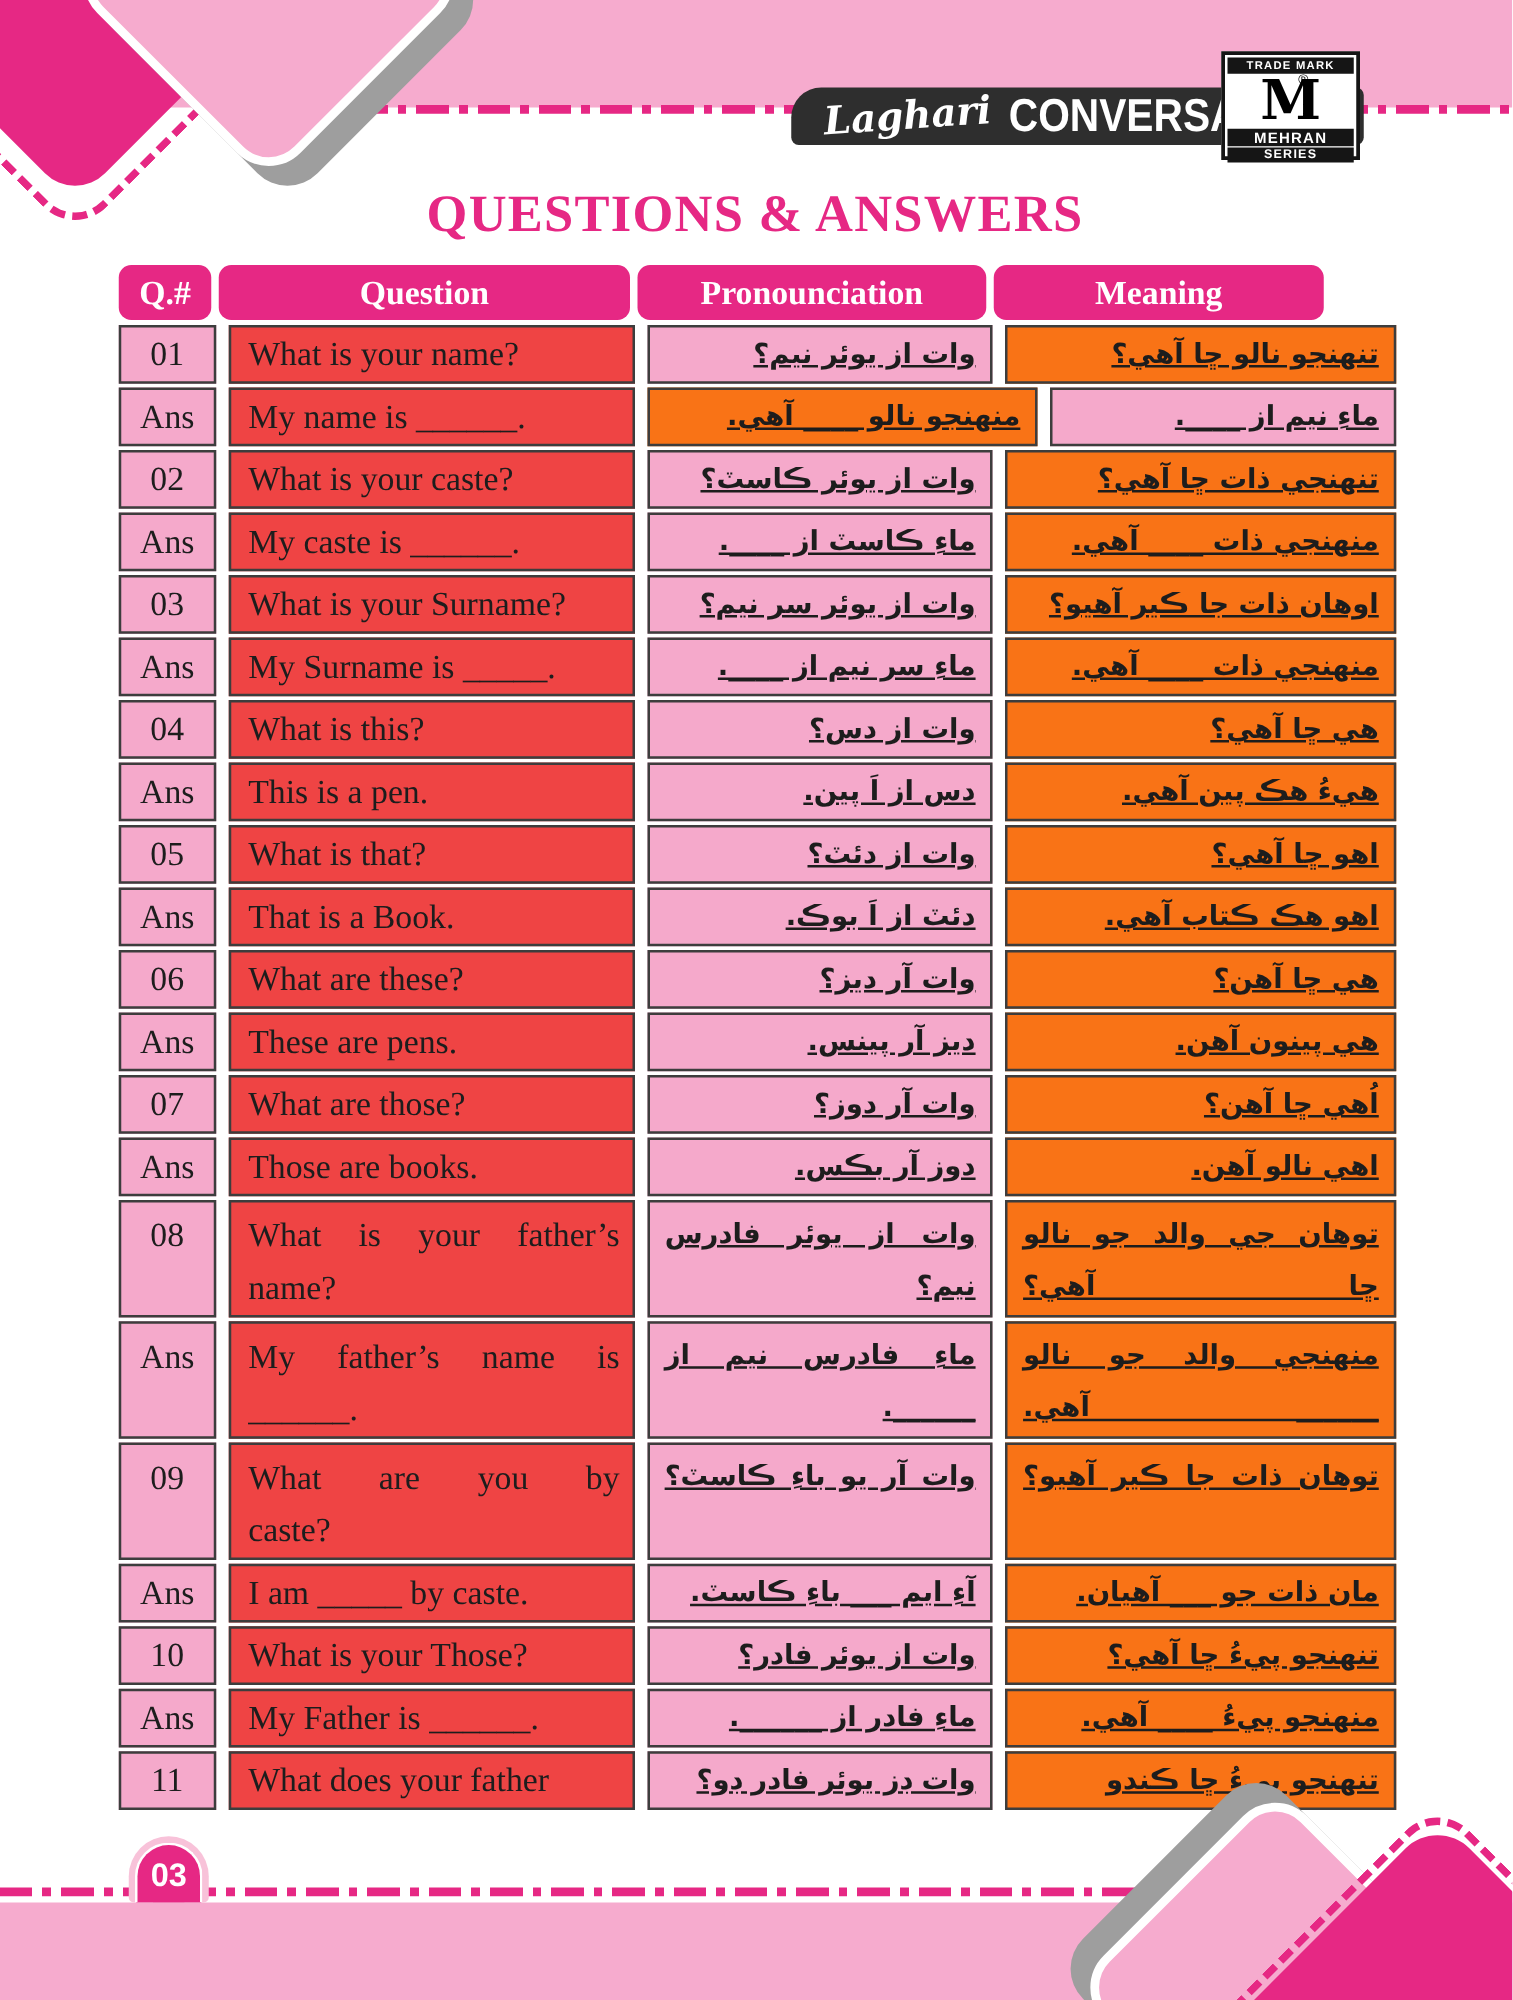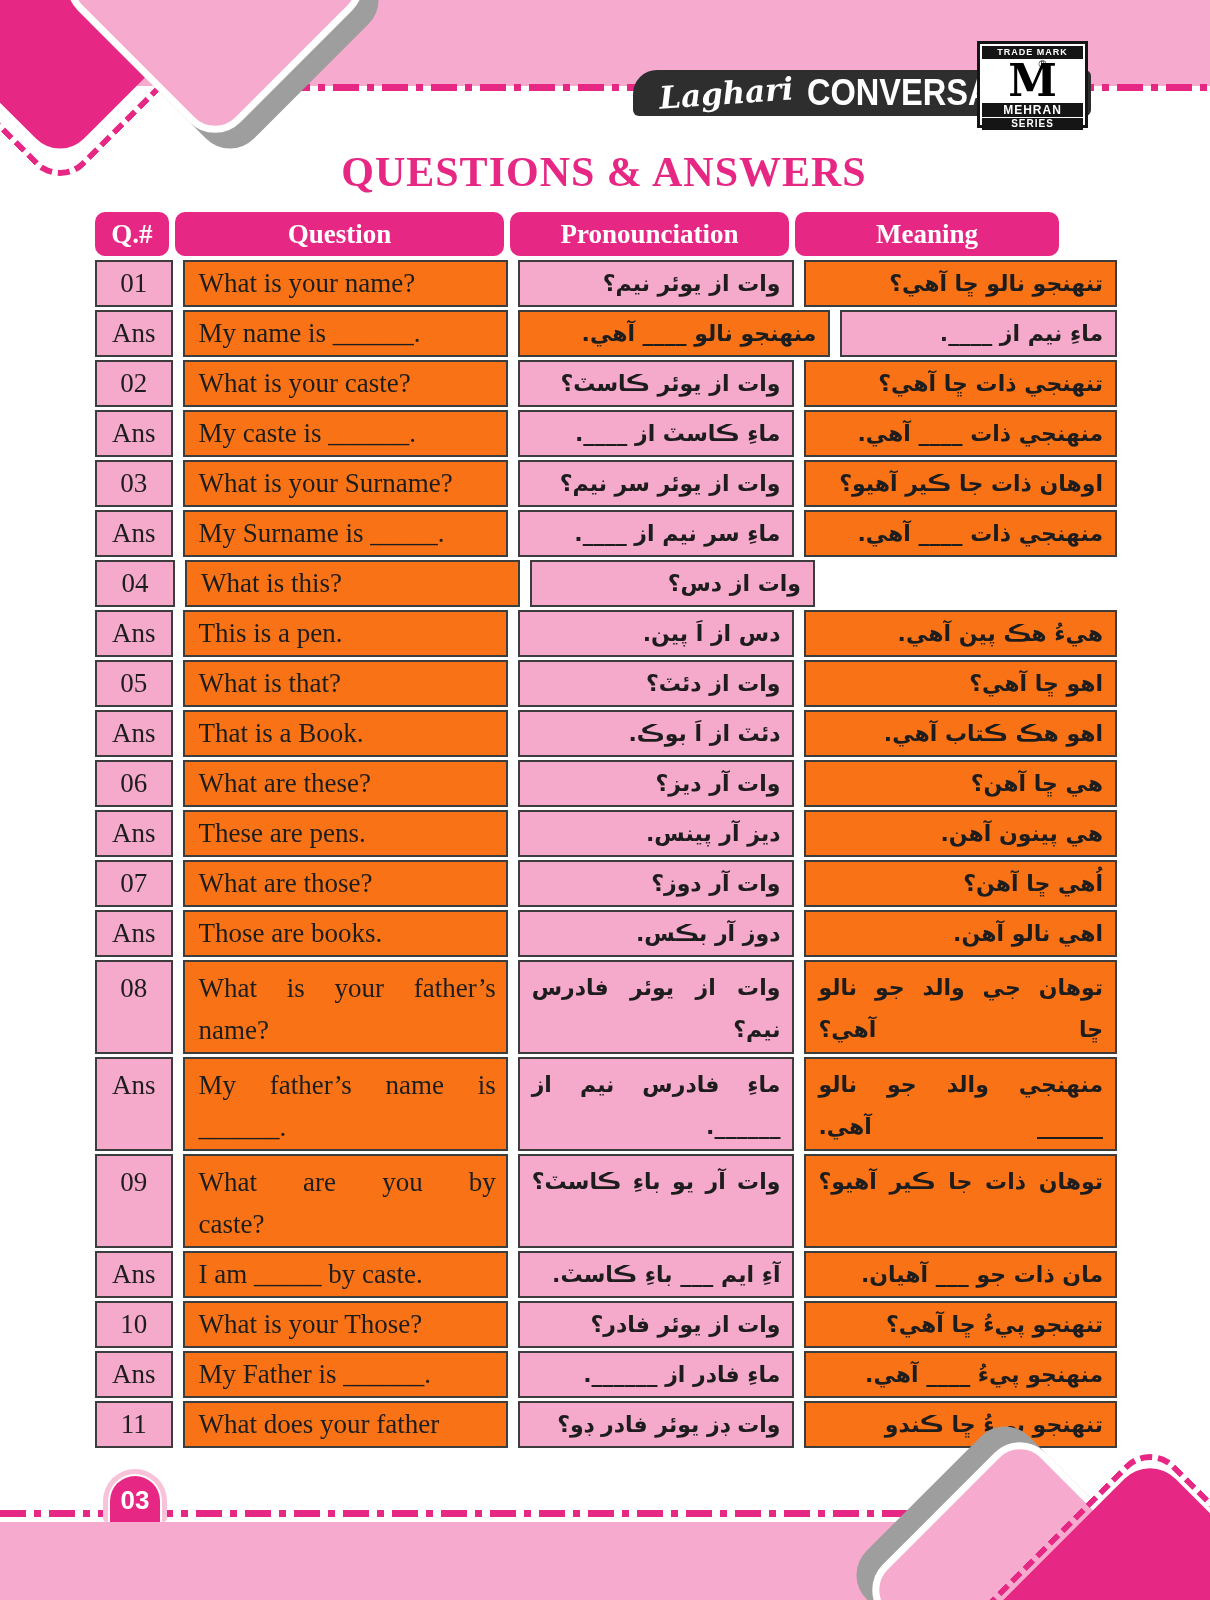--- a/index.html
+++ b/index.html
@@ -62,24 +62,24 @@
   .hrow{display:flex;gap:6px;margin-bottom:4px;}
   .hcell{background:var(--magenta);color:#fff;border-radius:10px;height:44px;display:flex;align-items:center;
          justify-content:center;font:700 27px "Liberation Serif",serif;}
   .h-num{width:74px;} .h-q{width:329px;} .h-p{width:279px;} .h-m{width:264px;}
 
   .row{display:flex;height:47px;margin-bottom:3px;gap:12px;}
   .row.tall{height:94px;}
   .cell{box-sizing:border-box;border:2px solid var(--border-gray);display:flex;align-items:center;overflow:hidden;
         color:#1d1d1d;}
   .c-num{width:80px;background:var(--cell-pink);justify-content:center;font:400 27px "Liberation Serif",serif;}
-  .c-q{width:335px;background:#f97316;margin-left:-2px;padding:0 10px 0 14px;font:400 27px "Liberation Serif",serif;white-space:nowrap;}
+  .c-q{width:335px;background:#ef4444;margin-left:-2px;padding:0 10px 0 14px;font:400 27px "Liberation Serif",serif;white-space:nowrap;}
   .c-p{width:285px;background:var(--cell-pink);margin-left:-2px;}
   .c-m{width:322px;background:#f97316;margin-left:-2px;}
-  .c-p,.c-m{direction:rtl;padding:0 12px;font:700 22px "DejaVu Sans",sans-serif;white-space:nowrap;}
+  .c-p,.c-m{direction:rtl;padding:0 12px;font:700 22px "DejaVu Sans",sans-serif;white-space:nowrap;text-decoration:underline;}
   .tall .cell{align-items:flex-start;padding-top:5px;white-space:pre-line;line-height:42px;
               text-align:justify;text-align-last:justify;display:block;}
   .tall .c-num{display:flex;align-items:flex-start;justify-content:center;}
 
   
   .badge{position:absolute;left:103px;top:1469px;width:64px;height:53px;background:#f8c2d9;
          border-radius:32px 32px 4px 4px;z-index:3;}
   .badge-inner{position:absolute;left:5px;right:5px;top:5px;bottom:0;background:var(--magenta);
          border:2px solid #fff;border-bottom:none;border-radius:27px 27px 0 0;display:flex;align-items:center;
          justify-content:center;color:#fff;font:700 26px "Liberation Sans",sans-serif;padding-top:2px;box-sizing:border-box;}
@@ -160,20 +160,21 @@
     <div class="cell c-num">Ans</div>
     <div class="cell c-q">My Surname is _____.</div>
     <div class="cell c-p">ماءِ سر نيم از ____.</div>
     <div class="cell c-m">منهنجي ذات ____ آهي.</div>
   </div>
 
   <div class="row">
     <div class="cell c-num">04</div>
     <div class="cell c-q">What is this?</div>
     <div class="cell c-p">وات از دس؟</div>
+    <div class="cell c-m">هي ڇا آهي؟</div>
   </div>
 
   <div class="row">
     <div class="cell c-num">Ans</div>
     <div class="cell c-q">This is a pen.</div>
     <div class="cell c-p">دس از اَ پين.</div>
     <div class="cell c-m">هيءُ هڪ پين آهي.</div>
   </div>
 
   <div class="row">

